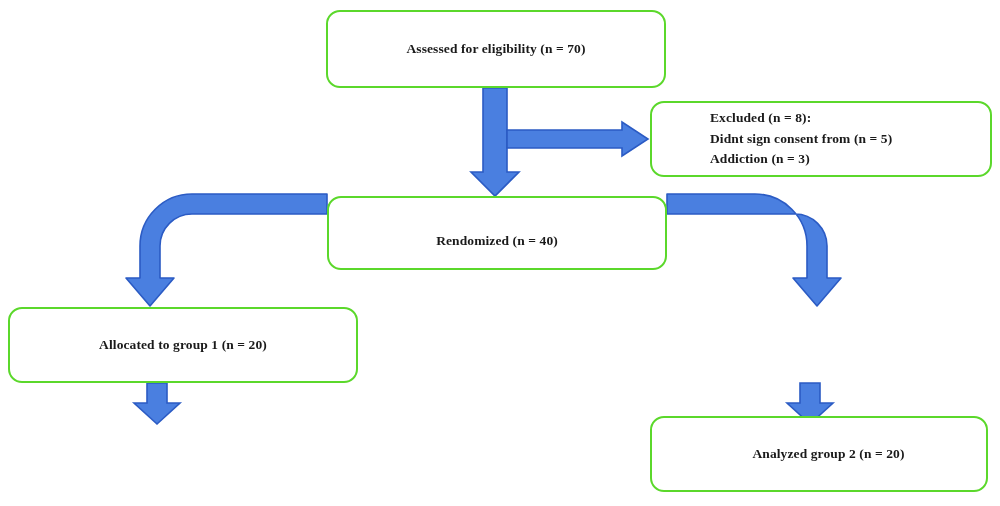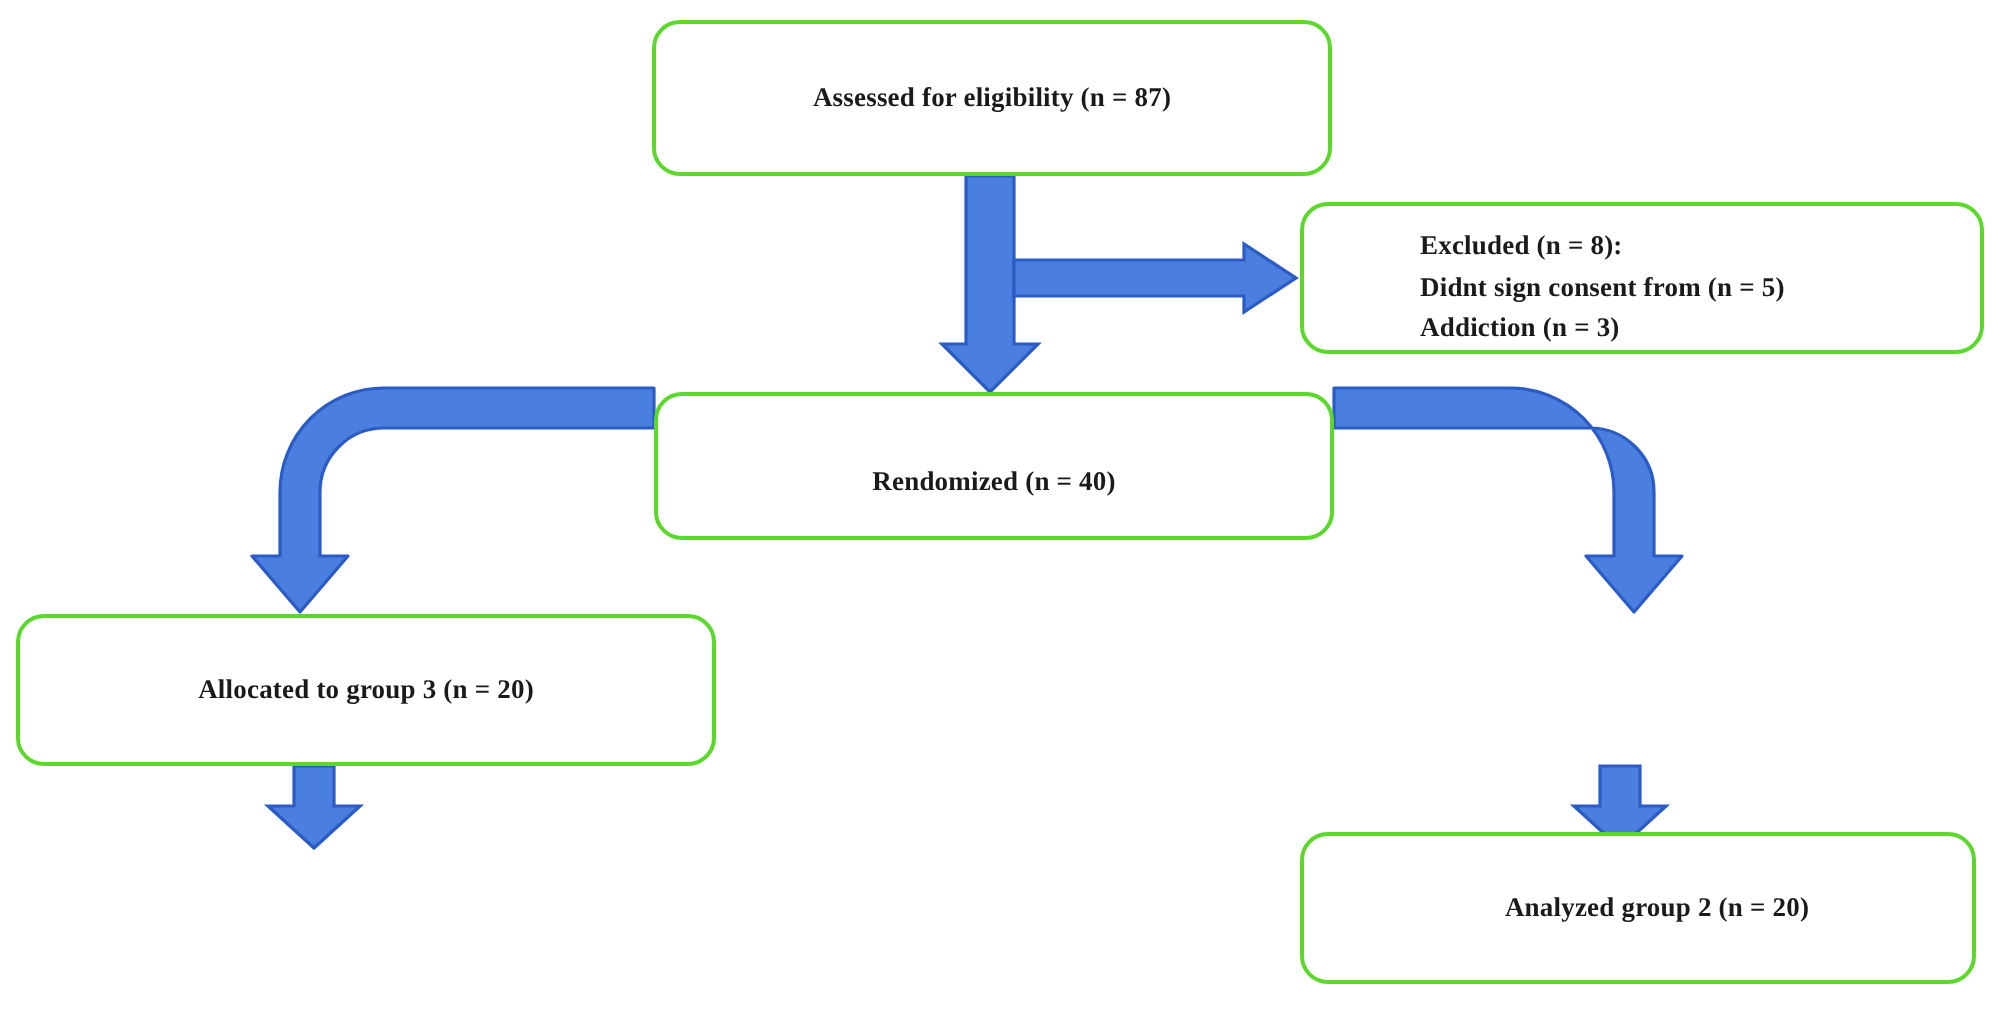--- a/index.html
+++ b/index.html
@@ -105,35 +105,35 @@
       <path d="M 147 383 L 167 383 L 167 403 L 180 403 L 157 424 L 134 403 L 147 403 Z" fill="#4A7FE0" stroke="#2B5BC4" stroke-width="1.6" stroke-linejoin="miter"></path>
     </g>
 
     <g>
       <path d="M 800 383 L 820 383 L 820 403 L 833 403 L 810 424 L 787 403 L 800 403 Z" fill="#4A7FE0" stroke="#2B5BC4" stroke-width="1.6" stroke-linejoin="miter"></path>
     </g>
 
   </svg>
 
   <div class="node-box center-node" style="left:326px; top:10px; width:340px; height:78px;">
-    <div class="node-label" style="width:100%;">Assessed for eligibility (n = 87)</div>
+    <div class="node-label" style="width:100%;">Assessed for eligibility (n = 70)</div>
   </div>
 
-  <div class="node-box left-node" style="left:650px; top:101px; width:342px; height:76px;align-items:flex-end;">
+  <div class="node-box left-node" style="left:650px; top:101px; width:342px; height:76px;">
     <div class="node-label multiline">Excluded (n = 8):
 Didnt sign consent from (n = 5)
 Addiction (n = 3)</div>
   </div>
 
   <div class="node-box center-node" style="left:327px; top:196px; width:340px; height:74px;">
     <div class="node-label" style="width:100%;margin-top:16px;">Rendomized (n = 40)</div>
   </div>
 
   <div class="node-box center-node" style="left:8px; top:307px; width:350px; height:76px;">
-    <div class="node-label" style="width:100%;">Allocated to group 3 (n = 20)</div>
+    <div class="node-label" style="width:100%;">Allocated to group 1 (n = 20)</div>
   </div>
 
 
 
   <div class="node-box center-node" style="left:650px; top:416px; width:338px; height:76px;padding-left:19px;">
     <div class="node-label" style="width:100%;">Analyzed group 2 (n = 20)</div>
   </div>
 
 </div>
 

